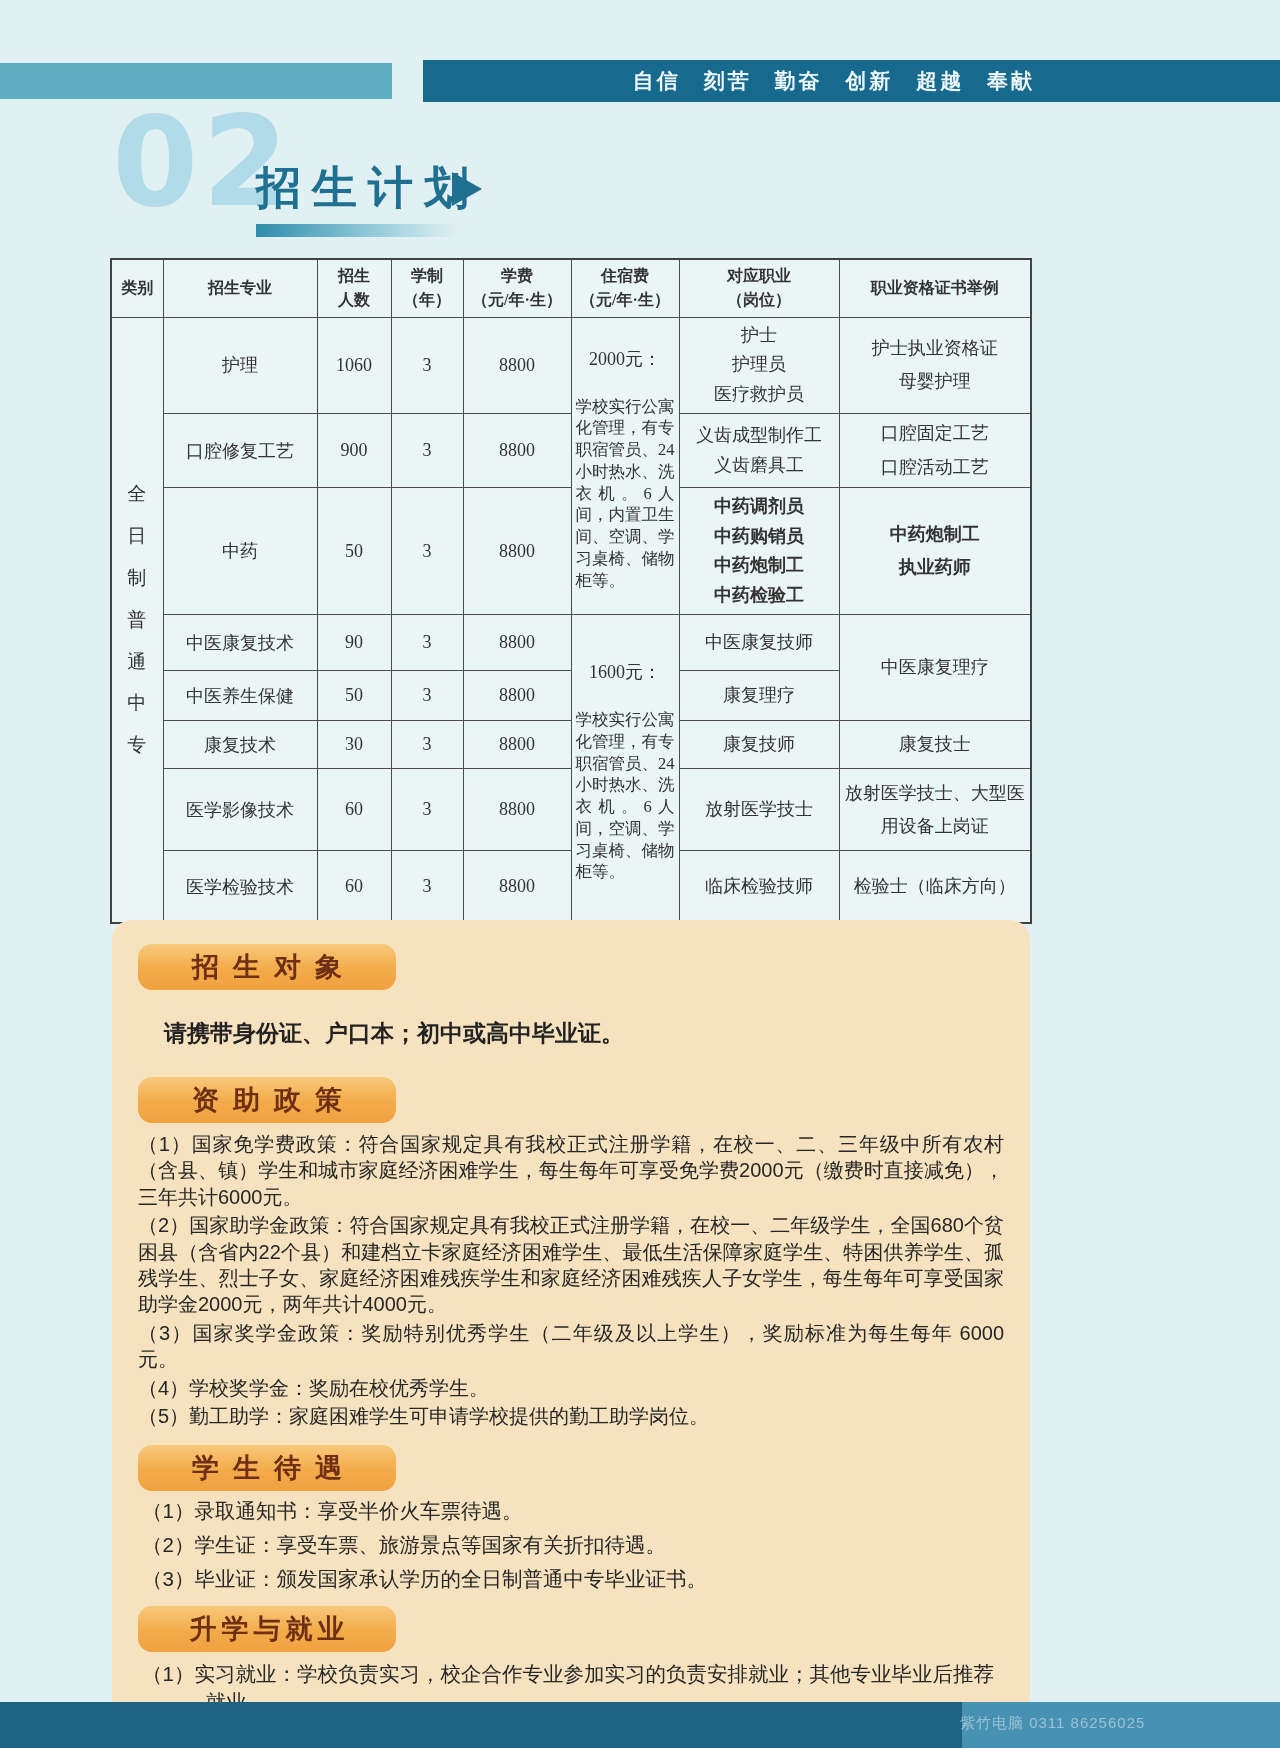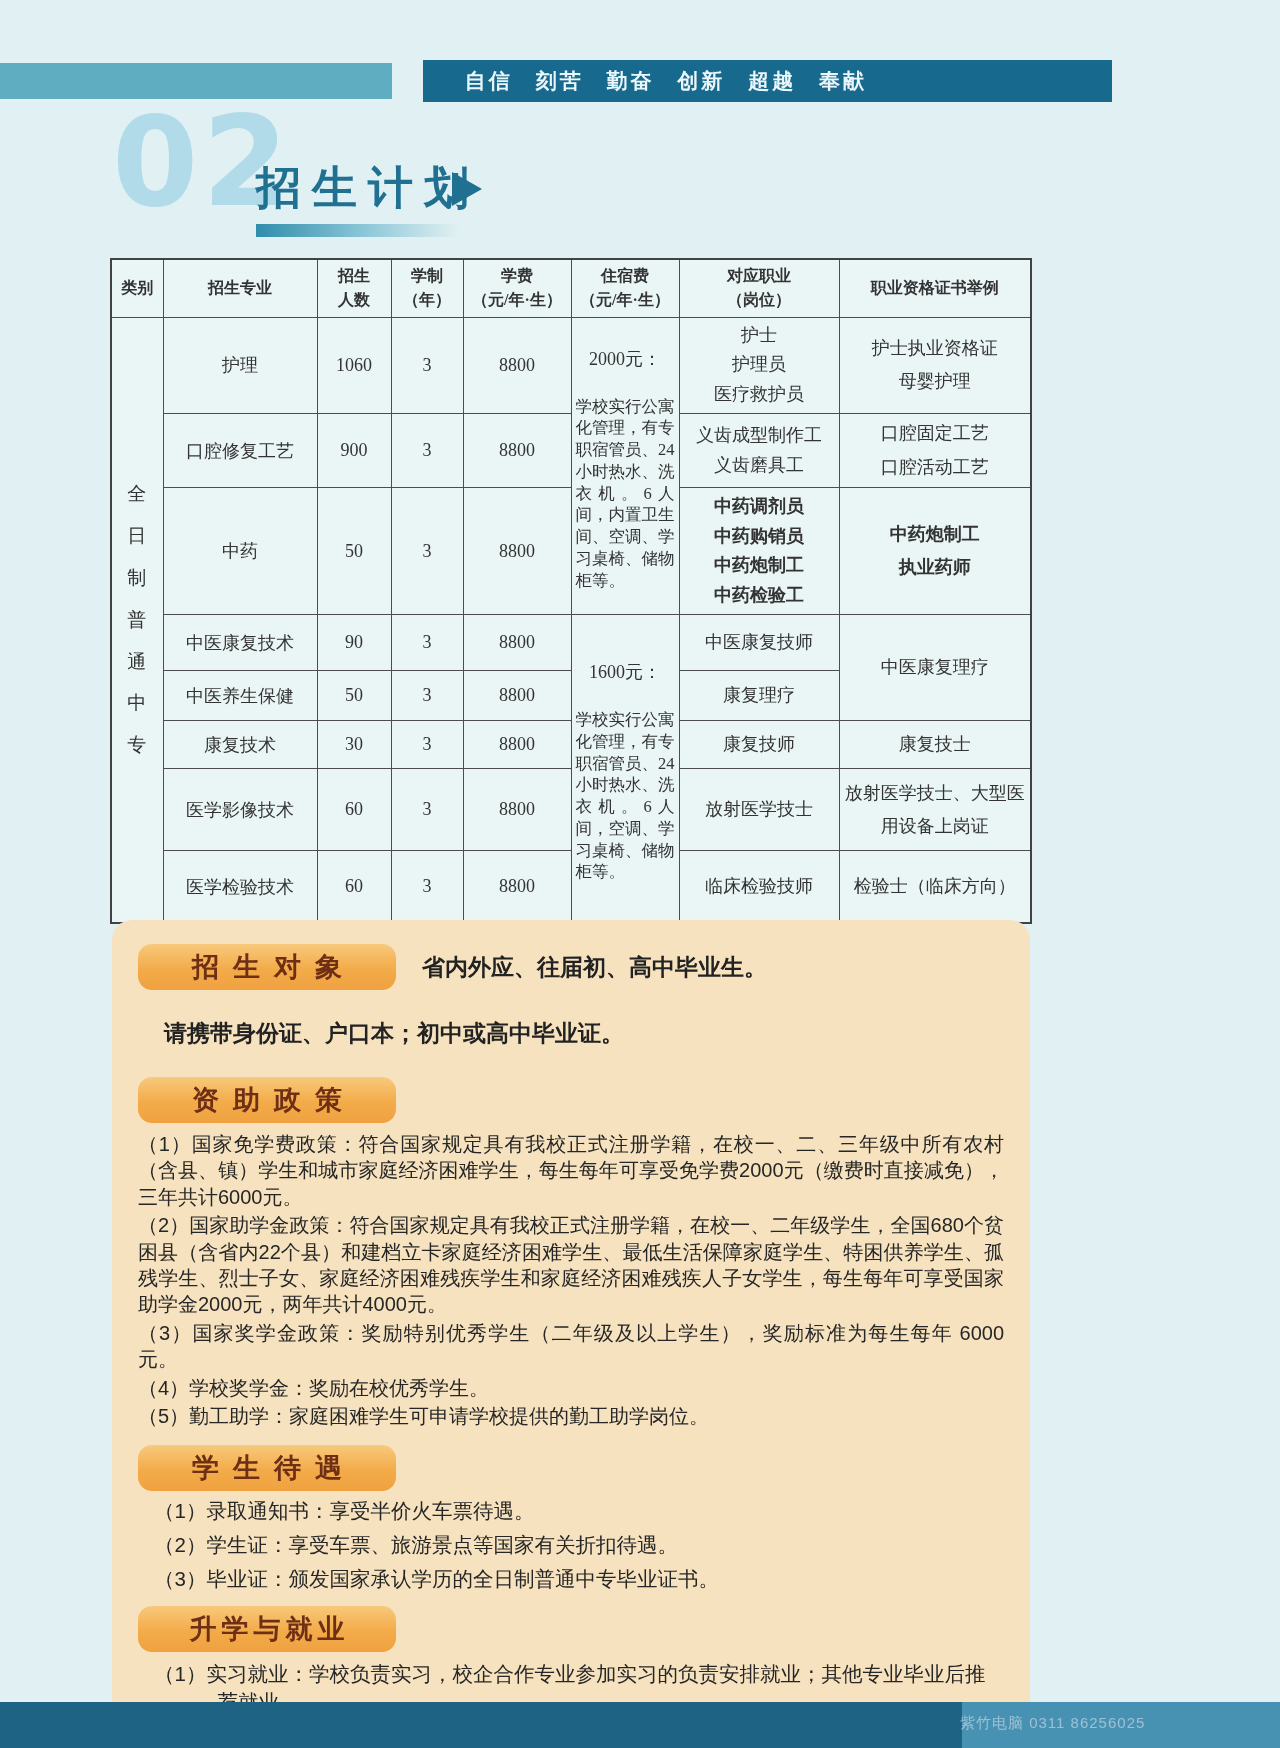--- a/index.html
+++ b/index.html
@@ -1,20 +1,20 @@
 <!DOCTYPE html>
 <html><head>
 <meta charset="utf-8">
 <style>
   html,body{margin:0;padding:0;}
   body{width:1280px;height:1748px;position:relative;background:#e1f0f2;
        font-family:"Liberation Serif","DejaVu Serif",serif;color:#2e2e2e;overflow:hidden;}
 
   
-  .topbar{position:absolute;top:60px;left:0;width:1112px;height:42px;display:flex;gap:31px;}
+  .topbar{position:absolute;top:60px;left:0;width:1280px;height:42px;display:flex;gap:31px;}
   .topbar-left{width:392px;height:36px;margin-top:3px;background:#5fadc0;}
   .topbar-right{flex:1;height:42px;background:#17698d;display:flex;align-items:center;justify-content:flex-end;padding-right:245px;box-sizing:border-box;}
   .slogan{font-family:"Liberation Sans","DejaVu Sans",sans-serif;color:#eaf6fa;font-size:21px;font-weight:bold;letter-spacing:3px;word-spacing:14px;}
 
   
   .big-num{position:absolute;left:112px;top:100px;font-family:"DejaVu Sans","Liberation Sans",sans-serif;
            font-size:124px;font-weight:800;color:#b2dbea;letter-spacing:4px;line-height:1;}
   .page-title{position:absolute;left:256px;top:158px;font-size:45px;color:#207092;letter-spacing:11px;font-weight:600;}
   .title-arrow{position:absolute;left:452px;top:172px;width:0;height:0;
                border-left:30px solid #207092;border-top:17px solid transparent;border-bottom:17px solid transparent;}
@@ -47,21 +47,21 @@
   .sec-row{display:flex;align-items:center;margin-top:10px;}
   .badge{width:258px;min-width:258px;height:46px;border-radius:14px;
          background:linear-gradient(180deg,#f8c97c 0%,#f3ab49 55%,#f0a140 100%);
          display:flex;align-items:center;justify-content:center;
          font-family:"Liberation Serif","DejaVu Serif",serif;
          font-size:27px;font-weight:bold;color:#6f2f15;letter-spacing:14px;text-indent:14px;}
   .badge.tight{letter-spacing:5px;text-indent:5px;}
   .sec-text{margin-left:26px;font-size:23px;font-weight:600;color:#222;}
   .para-block{margin-top:8px;}
   .para-block p{margin:2px 0;font-size:20px;line-height:1.32;text-align:justify;}
-  .items p{margin:6px 16px;font-size:20.5px;line-height:1.35;}
+  .items p{margin:6px 4px;font-size:20.5px;line-height:1.35;}
   .items p.hang{padding-left:3.1em;text-indent:-3.1em;}
 
   
   .bottom-band{position:absolute;left:0;top:1702px;width:1280px;height:46px;background:#1e6384;}
   .bottom-band-light{position:absolute;left:962px;top:1702px;width:318px;height:46px;background:#4792b2;}
   .watermark{position:absolute;left:960px;top:1714px;width:300px;
              font-family:"Liberation Sans","DejaVu Sans",sans-serif;font-size:15px;
              color:rgba(225,230,240,0.55);letter-spacing:1px;}
 </style>
 </head>
@@ -188,21 +188,20 @@
     <td class="jobs">临床检验技师</td>
     <td class="cert">检验士（临床方向）</td>
   </tr>
 </tbody>
   </table>
 
 <div class="panel">
 
   <div class="sec-row">
     <div class="badge">招生对象</div>
-    <div class="sec-text">省内外应、往届初、高中毕业生。</div>
   </div>
 
   <div class="sec-row" style="margin-top:28px;">
     <div class="sec-text">请携带身份证、户口本；初中或高中毕业证。</div>
   </div>
 
   <div class="sec-row" style="margin-top:28px;">
     <div class="badge">资助政策</div>
   </div>
   <div class="para-block">

